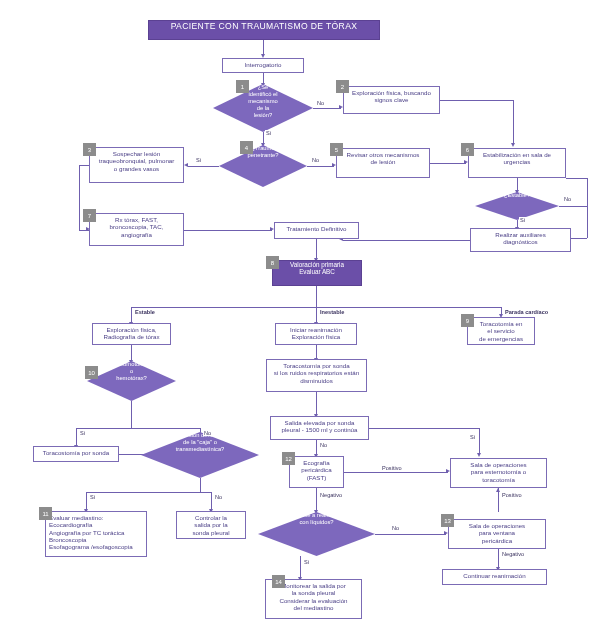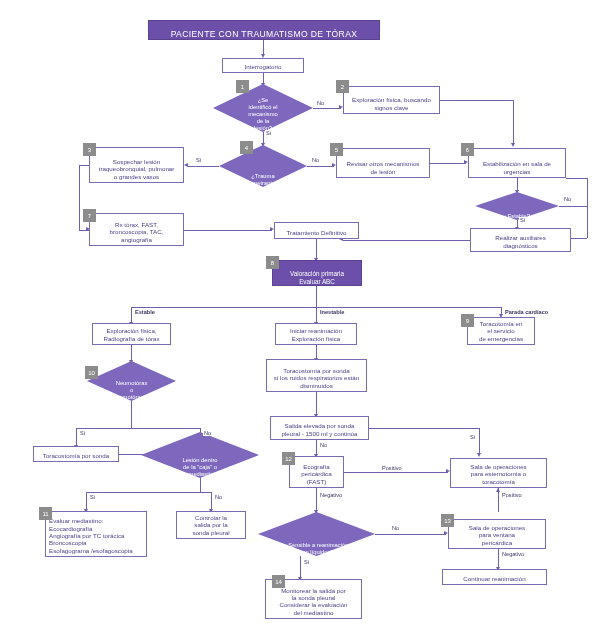--- a/index.html
+++ b/index.html
@@ -12,21 +12,21 @@
     width:603px;
     height:640px;
     background:#ffffff;
     overflow:hidden;
   }
   
   .node{
     position:absolute;
     box-sizing:border-box;
     display:flex;
-    align-items:flex-end;
+    align-items:flex-start;
     justify-content:center;
     text-align:center;
     line-height:1.18;
   }
   .box{
     background:#ffffff;
     border:1px solid #7b6bb5;
     color:#4a3f86;
     font-size:6.2px;
     padding:2px 3px;

